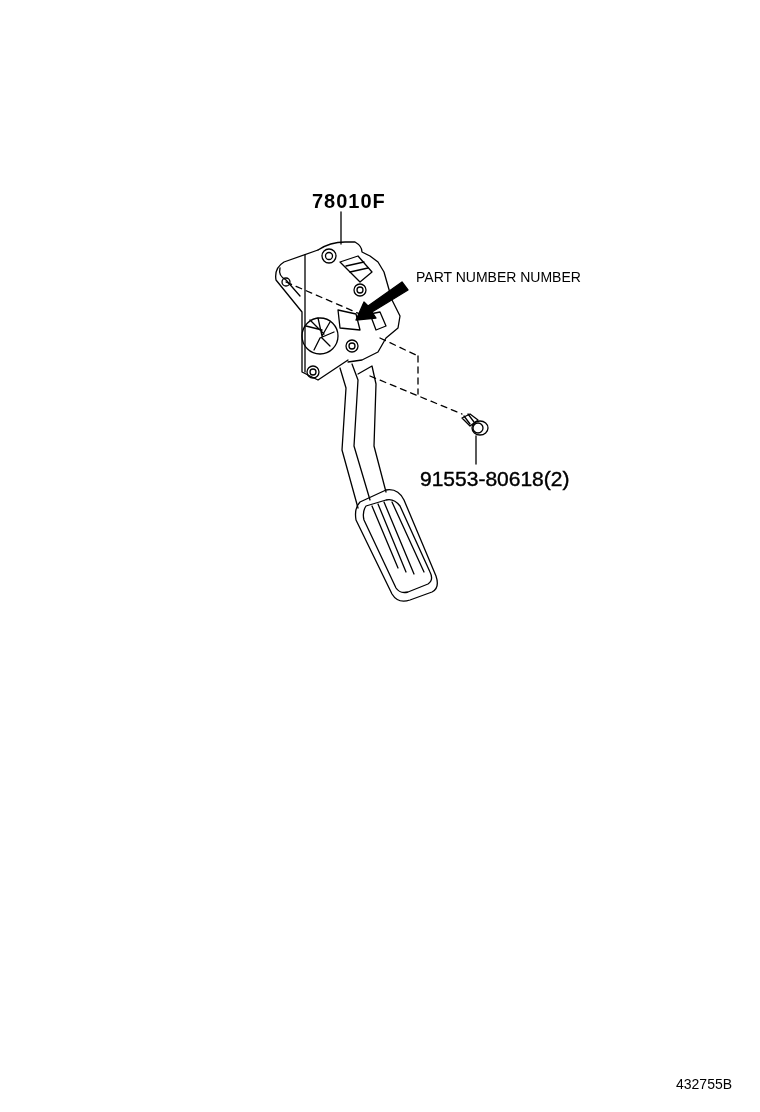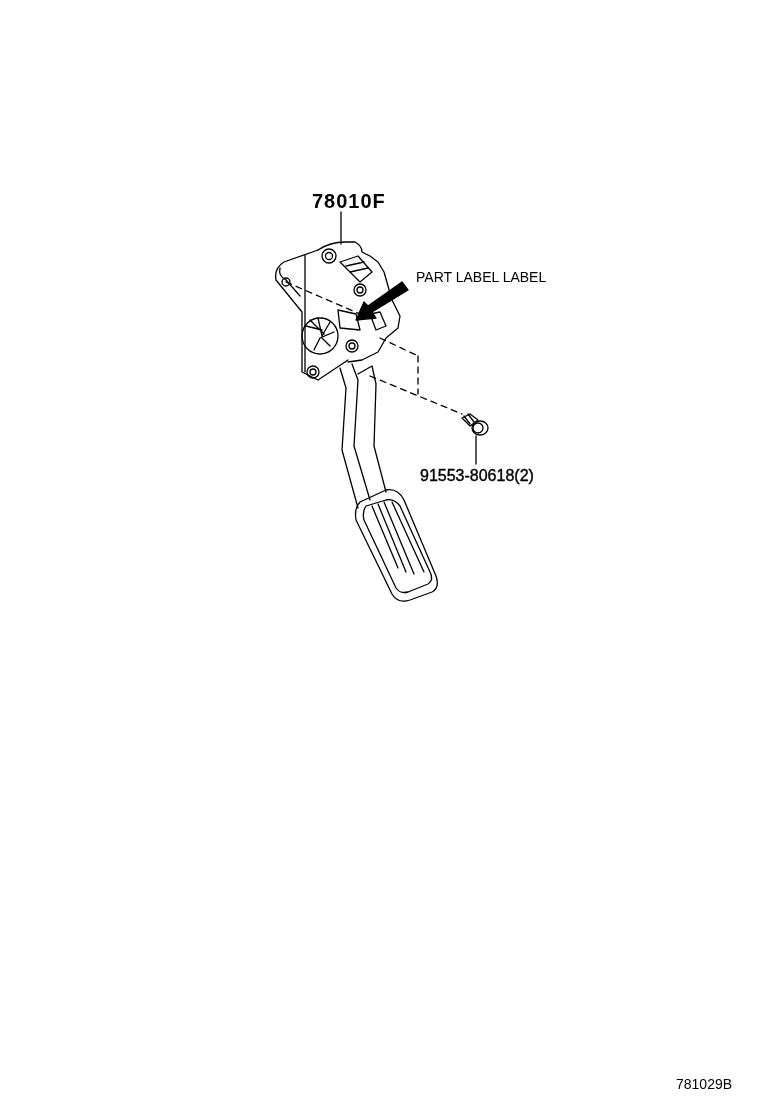--- a/index.html
+++ b/index.html
@@ -75,19 +75,19 @@
       <line x1="464" y1="416" x2="470" y2="424"></line>
       <line x1="468" y1="414" x2="474" y2="422"></line>
       <ellipse cx="480" cy="428" rx="8" ry="7"></ellipse>
       <ellipse cx="478" cy="428" rx="5" ry="5"></ellipse>
       <line x1="476" y1="436" x2="476" y2="464"></line>
     </g>
   </svg>
 
   <div class="callout-bold" style="left:312px; top:190px; font-size:20px; letter-spacing:1px;">78010F</div>
 
-  <div class="callout" style="left:416px; top:269px; font-size:14px;">PART LABEL LABEL</div>
+  <div class="callout" style="left:416px; top:269px; font-size:14px;">PART NUMBER NUMBER</div>
 
-  <div class="callout-bold" style="left:420px; top:467px; font-size:16px; font-weight:normal; -webkit-text-stroke:0.4px #000;">91553-80618(2)</div>
+  <div class="callout-bold" style="left:420px; top:467px; font-size:21px; font-weight:normal; -webkit-text-stroke:0.4px #000;">91553-80618(2)</div>
 
-  <div class="callout" style="left:676px; top:1076px; font-size:14px;">781029B</div>
+  <div class="callout" style="left:676px; top:1076px; font-size:14px;">432755B</div>
 
 </div>
 
 </body></html>

